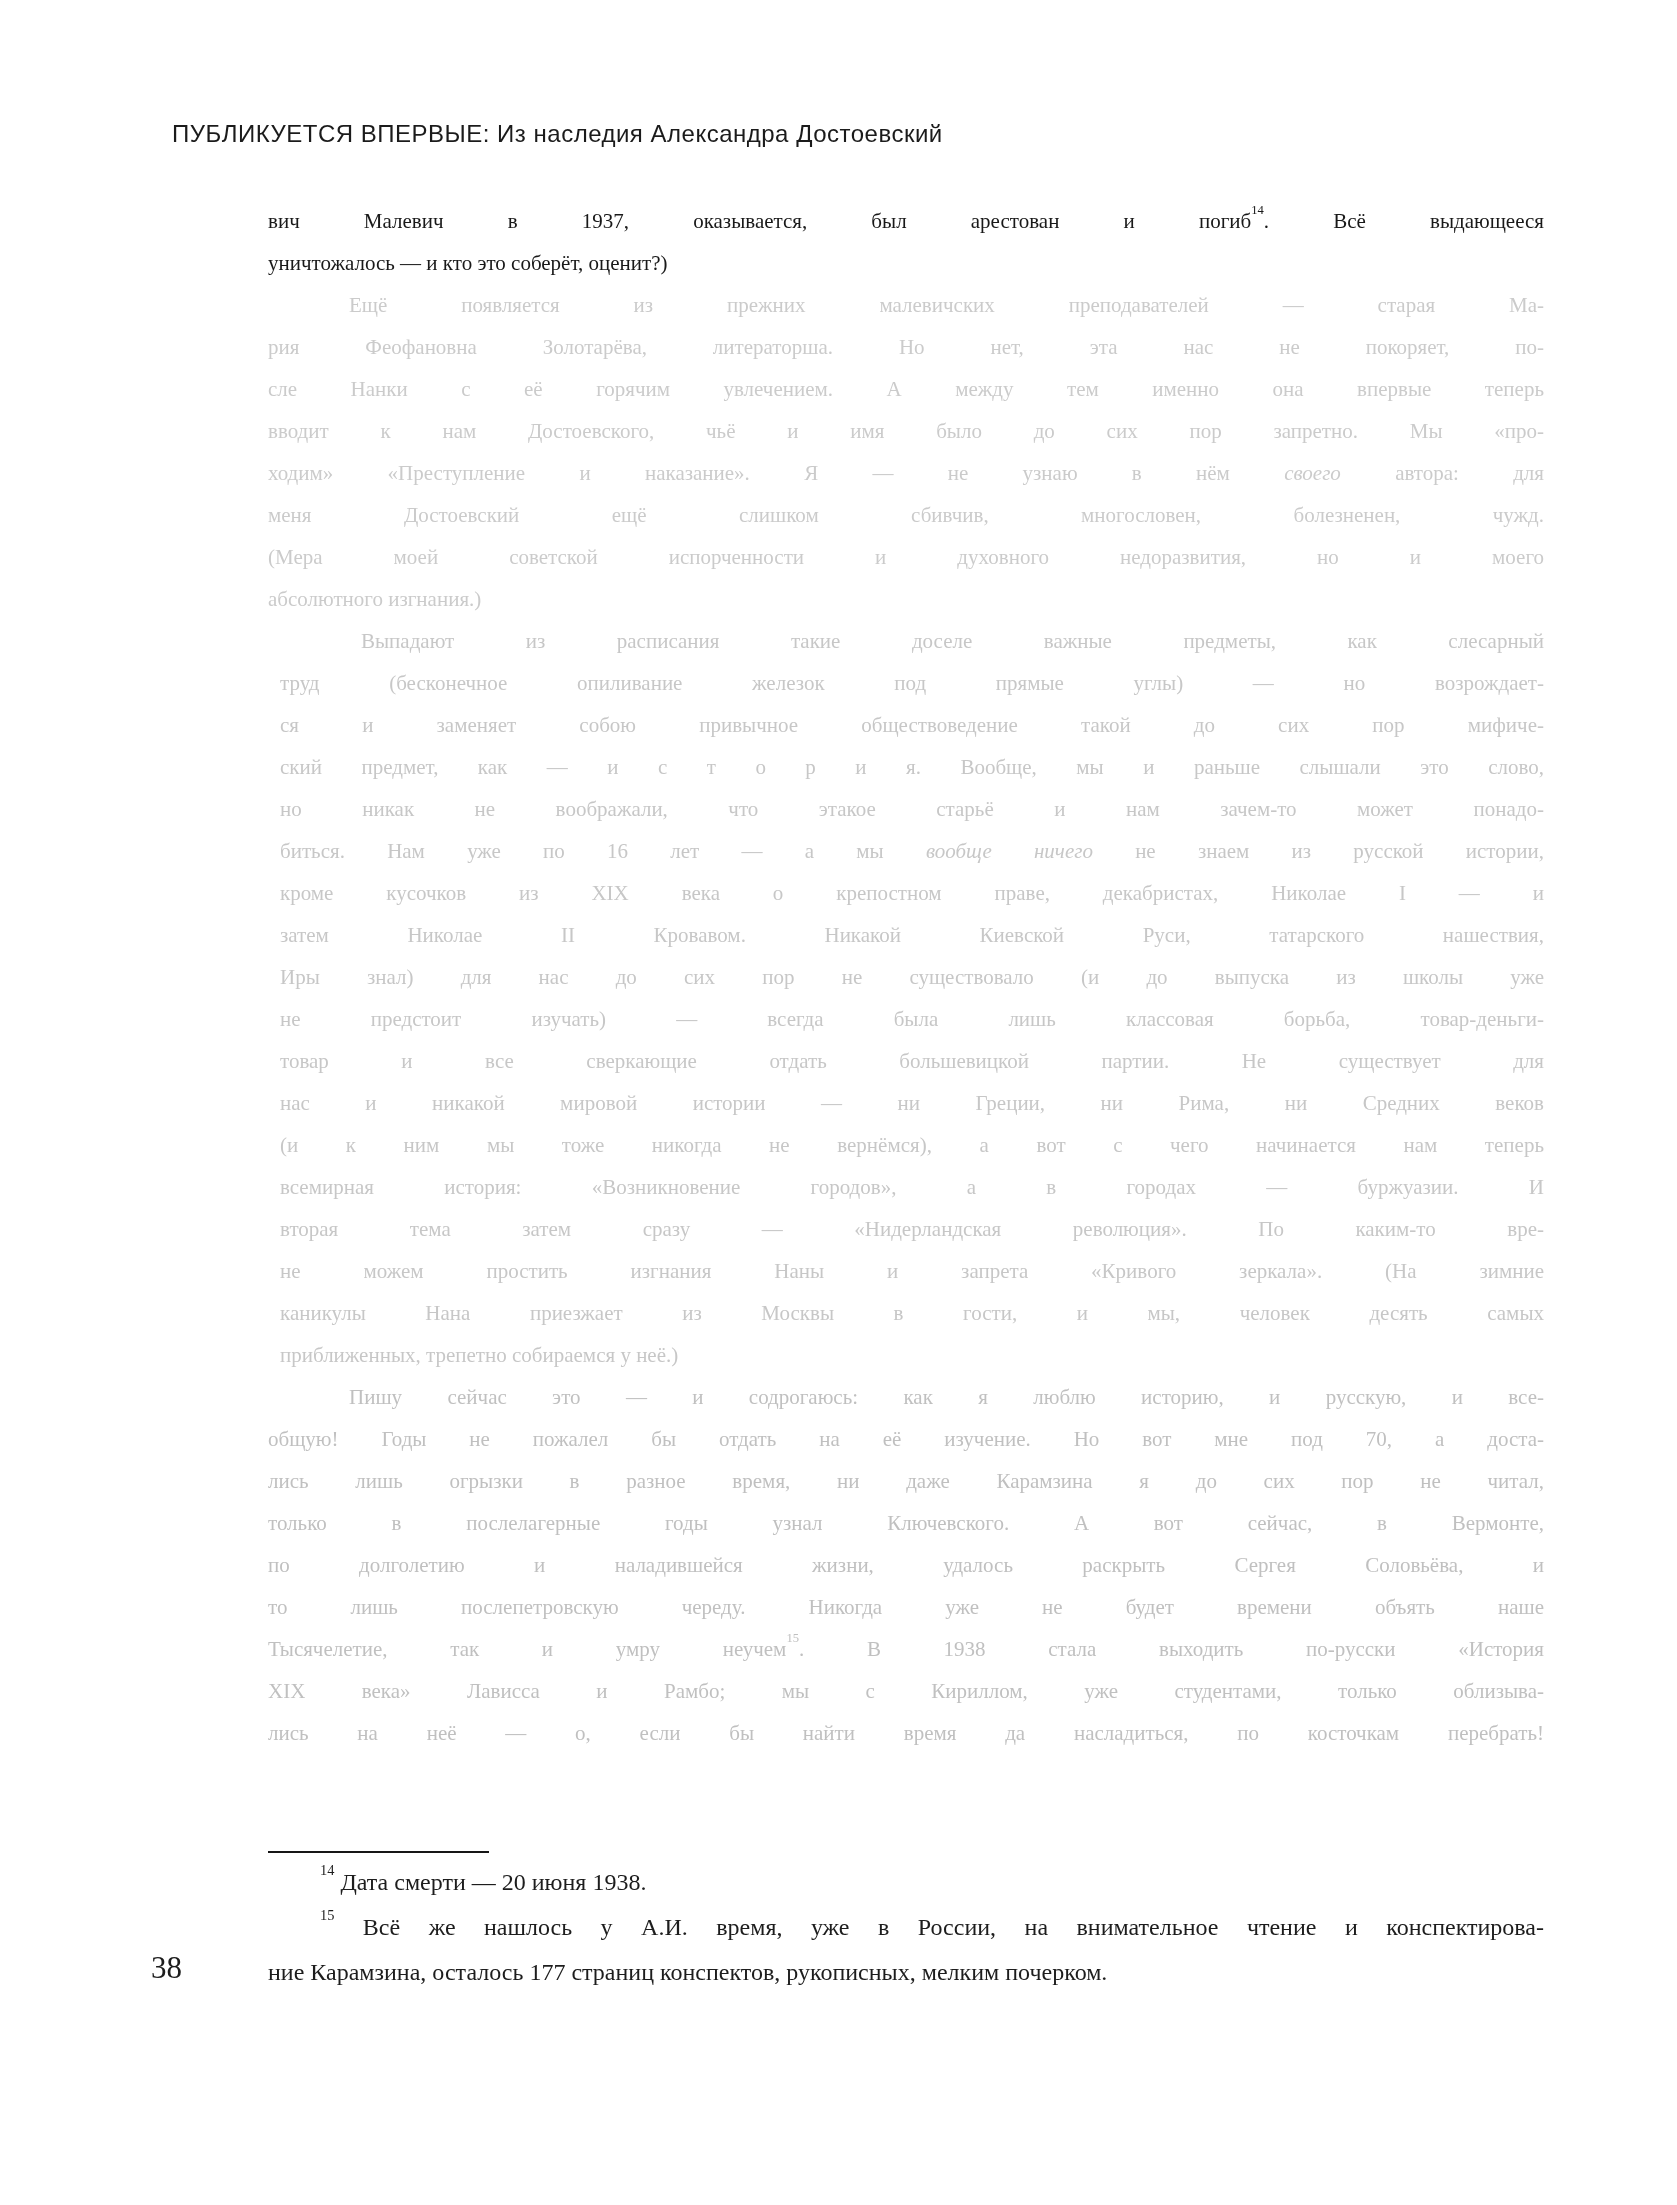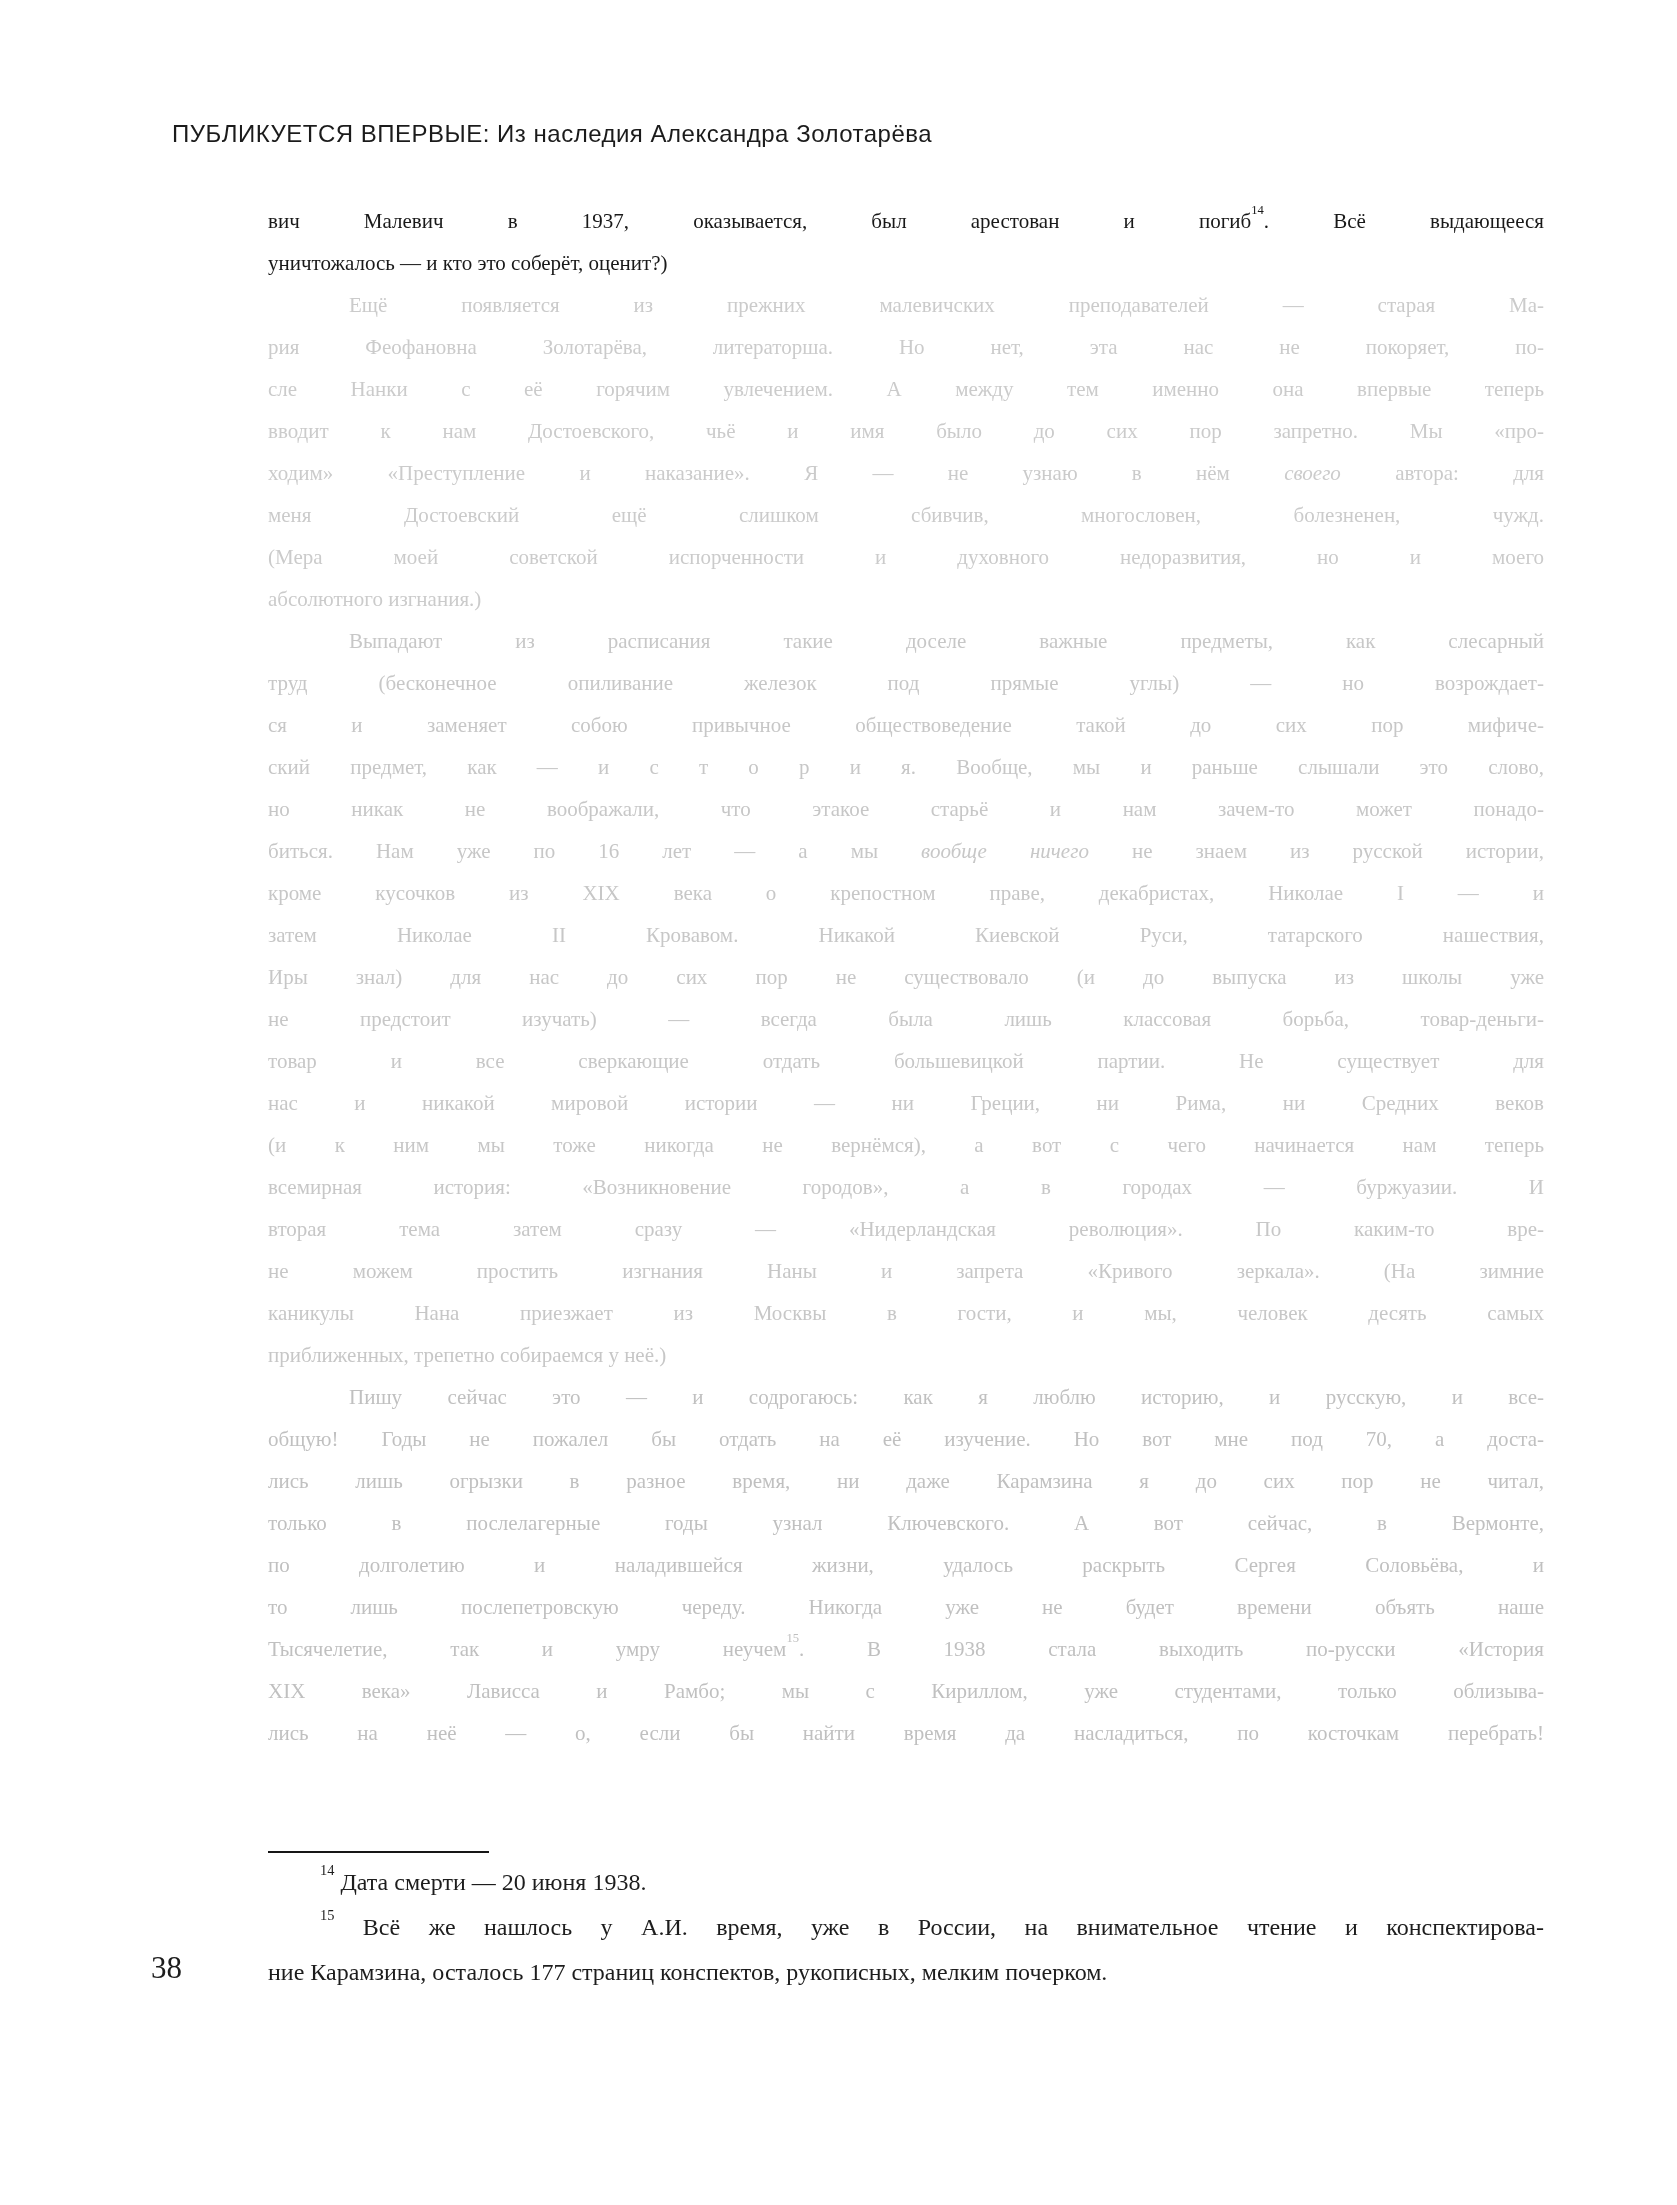--- a/index.html
+++ b/index.html
@@ -25,21 +25,21 @@
     position:absolute;
     left:268px;
     top:200px;
     width:1276px;
     font-size:21px;
     line-height:42px;
   }
   .para{margin:0;padding:0;}
   .para.ink{color:#191919;}
   .para.g1{color:#cbcbcb;}
-  .para.g2{color:#c7c7c7;}
+  .para.g2{color:#c7c7c7;margin-left:12px;}
   .para.g3{color:#c0c0c0;}
   .line{
     text-align:justify;
     text-align-last:justify;
     white-space:normal;
   }
   .line.last{text-align-last:left;}
   .line.indent{text-indent:81px;}
   sup{
     font-size:0.6em;
@@ -72,21 +72,21 @@
     top:1950px;
     font-size:31px;
     color:#1d1d1d;
   }
 </style>
 </head>
 <body>
 
 <div class="page">
 
-  <div class="running-header">ПУБЛИКУЕТСЯ ВПЕРВЫЕ: Из наследия Александра Золотарёва</div>
+  <div class="running-header">ПУБЛИКУЕТСЯ ВПЕРВЫЕ: Из наследия Александра Достоевский</div>
 
   <div class="body-text">
     <div class="para ink">
         <div class="line">вич Малевич в 1937, оказывается, был арестован и погиб<sup>14</sup>. Всё выдающееся</div>
         <div class="line last">уничтожалось — и кто это соберёт, оценит?)</div>
       </div>
     <div class="para g1">
         <div class="line indent">Ещё появляется из прежних малевичских преподавателей — старая Ма-</div>
         <div class="line">рия Феофановна Золотарёва, литераторша. Но нет, эта нас не покоряет, по-</div>
         <div class="line">сле Нанки с её горячим увлечением. А между тем именно она впервые теперь</div>

